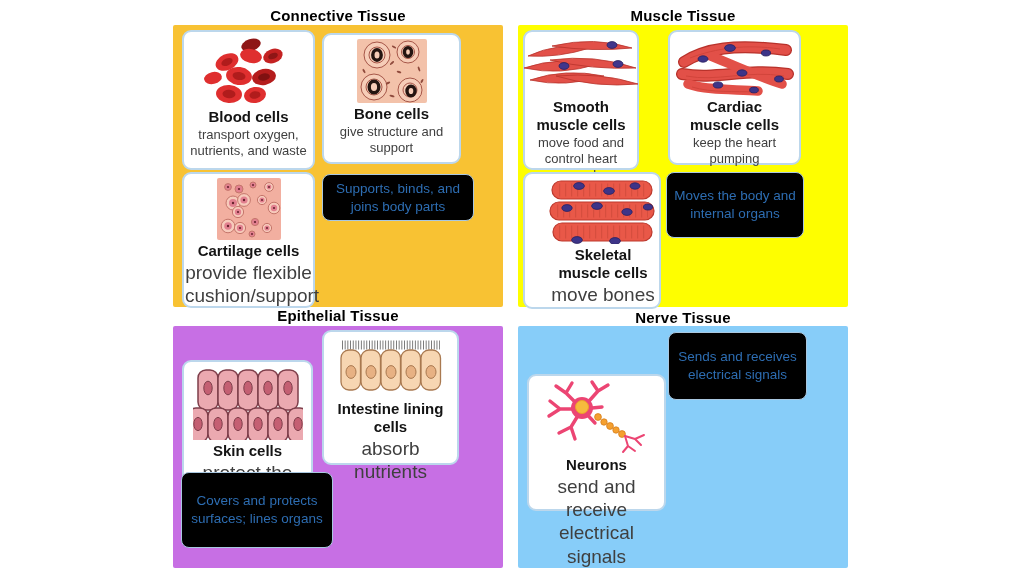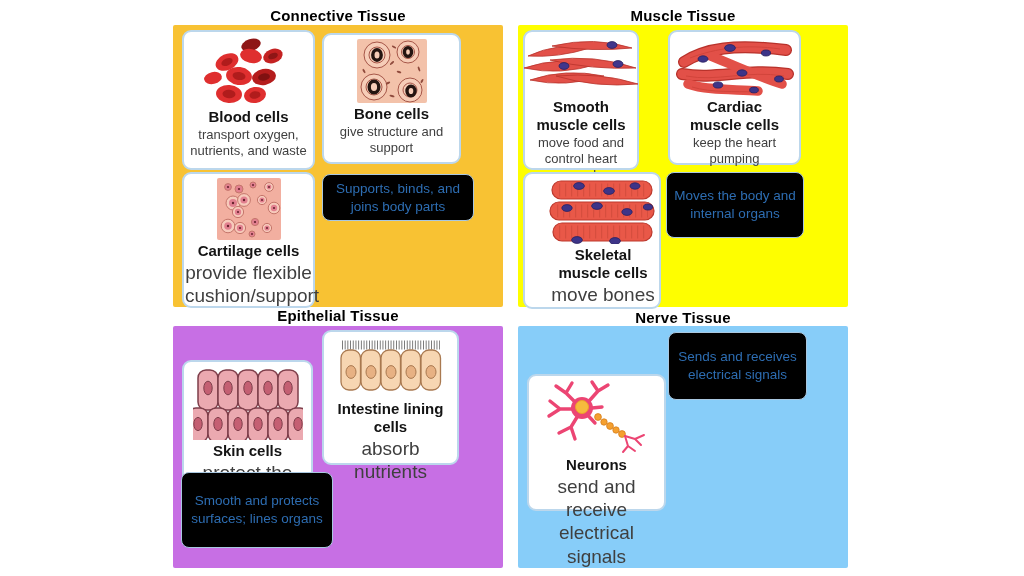--- a/index.html
+++ b/index.html
@@ -300,21 +300,21 @@
             <ellipse cx="56" cy="36" rx="5" ry="6.4"></ellipse>
             <ellipse cx="76" cy="36" rx="5" ry="6.4"></ellipse>
             <ellipse cx="96" cy="36" rx="5" ry="6.4"></ellipse>
           </g>
         </svg>
       </div>
       <div class="title">Intestine lining cells</div>
       <div class="desc lg">absorb nutrients</div>
     </div>
 
-    <div class="note" style="left:8px;top:146px;width:152px;height:76px;">Smooth and protects surfaces; lines organs</div>
+    <div class="note" style="left:8px;top:146px;width:152px;height:76px;">Covers and protects surfaces; lines organs</div>
   </section>
 
   <section class="panel bottom right" style="background: rgb(135, 205, 249);">
 
     <div class="card" style="left:9px;top:6px;width:139px;height:137px;margin-top:42px;">
       <div class="art" style="height:76px;">
         <svg width="112" height="76" viewBox="0 0 110 76">
           <g fill="none" stroke="#EC4573" stroke-width="3.4" stroke-linecap="round">
             <path d="M40 30 L24 14 M24 14 L14 7 M24 14 L30 4"></path>
             <path d="M40 30 L56 12 M56 12 L50 3 M56 12 L66 6"></path>

